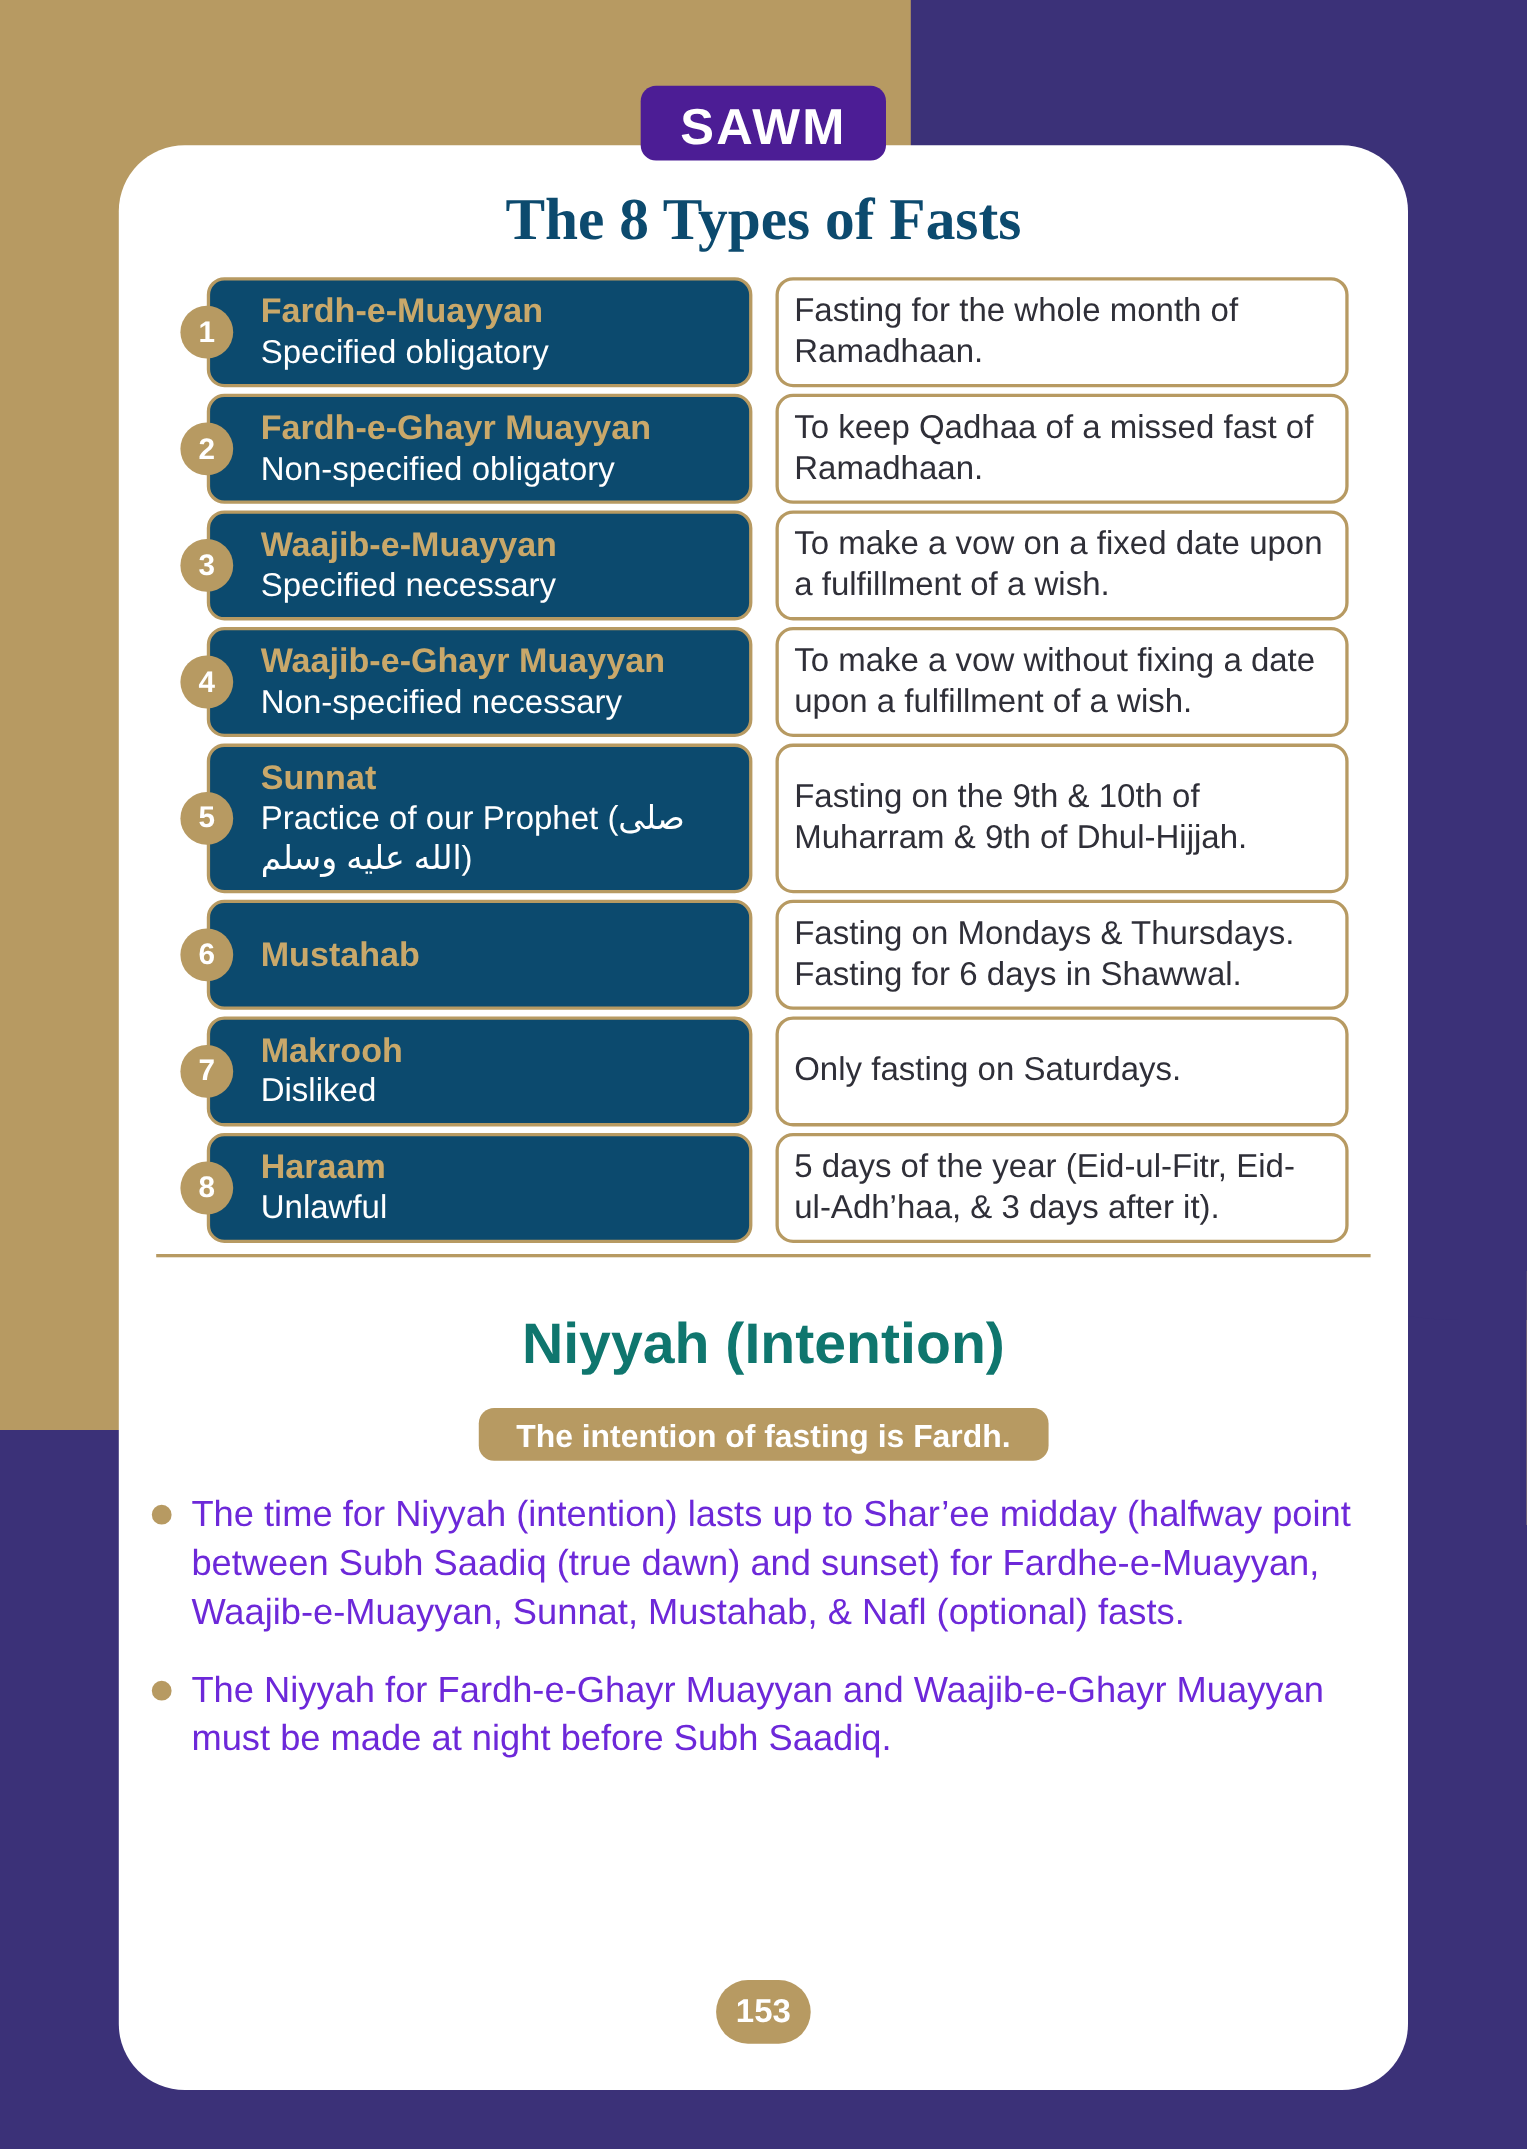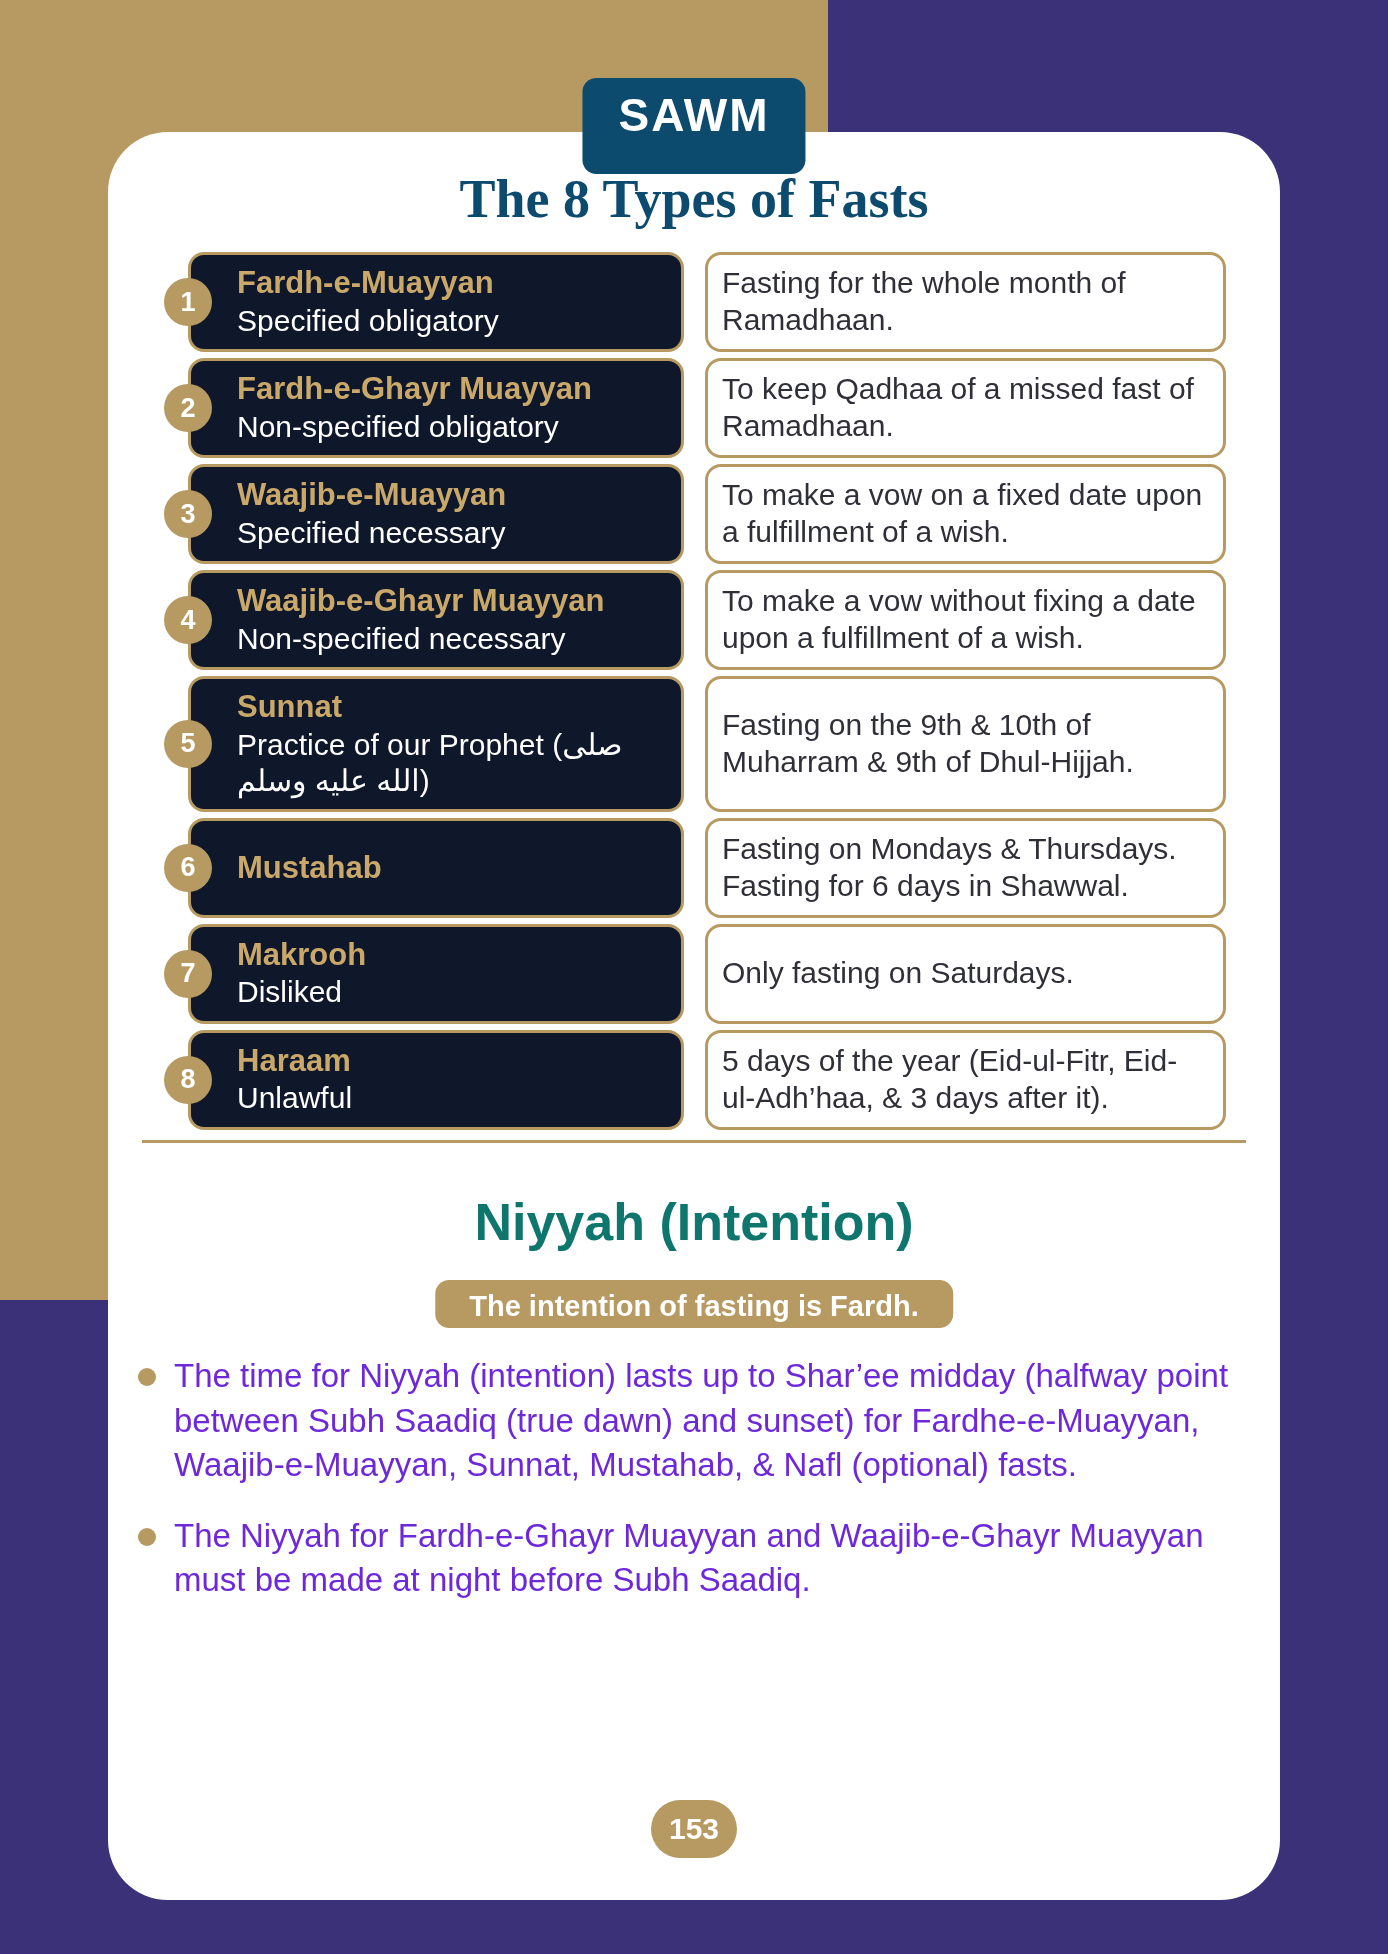--- a/index.html
+++ b/index.html
@@ -80,26 +80,26 @@
     border-radius: 60px;
     z-index: 2;
   }
 
   
   .section-tab {
     position: absolute;
     left: 50%;
     transform: translateX(-50%);
     top: 78px;
-    background: #0c4a6e;
+    background: #4c1d95;
     color: #ffffff;
     font-size: 46px;
     font-weight: bold;
     letter-spacing: 2px;
-    padding: 10px 36px 32px;
+    padding: 10px 36px 4px;
     border-radius: 14px;
     z-index: 4;
   }
 
   
   .page-title {
     position: absolute;
     left: 0; top: 36px;
     width: 100%;
     text-align: center;
@@ -135,21 +135,21 @@
     font-size: 27px;
     font-weight: bold;
     display: flex;
     align-items: center;
     justify-content: center;
     z-index: 5;
   }
   .cell-left {
     margin-left: 24px;
     width: 496px;
-    background: #0f172a;
+    background: #0c4a6e;
     border: 3px solid #b79a62;
     border-radius: 16px;
     padding: 10px 16px 10px 46px;
     display: flex;
     flex-direction: column;
     justify-content: center;
   }
   .cell-left .term {
     color: #c9a86a;
     font-size: 31px;

